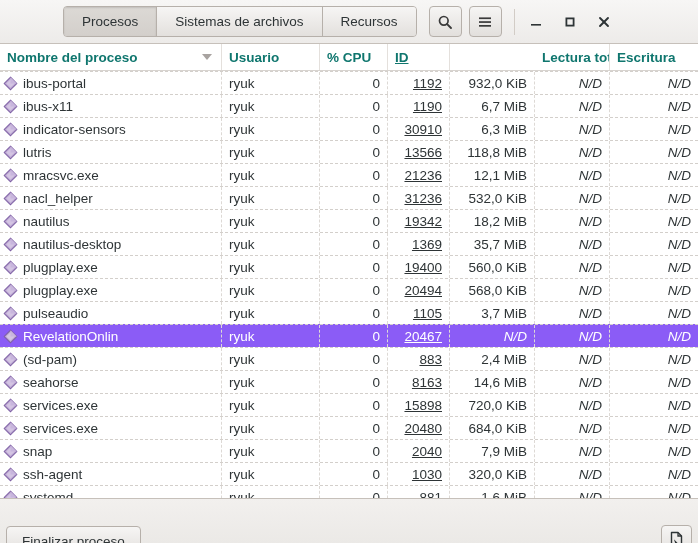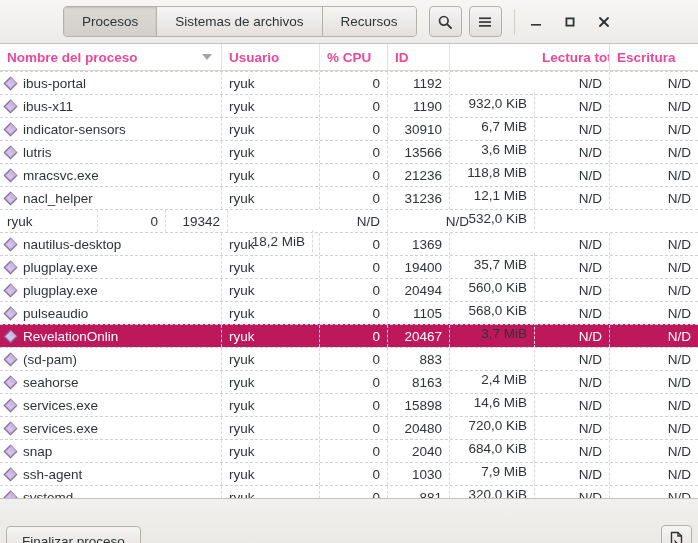--- a/index.html
+++ b/index.html
@@ -77,76 +77,76 @@
     height: 27px;
     background: #ffffff;
     border-bottom: 1px solid #d8d4d0;
     align-items: stretch;
   }
   .col {
     display: flex;
     align-items: center;
     font-size: 13.5px;
     font-weight: bold;
-    color: #ec4899;
+    color: #0f766e;
     border-right: 1px solid #e4e0dc;
     padding: 0 7px;
     overflow: hidden;
     white-space: nowrap;
     cursor: default;
   }
   .col-name-wrap { display: flex; align-items: center; width: 100%; justify-content: space-between; }
   .sort-arrow {
     width: 0; height: 0;
     border-left: 5px solid transparent;
     border-right: 5px solid transparent;
     border-top: 6px solid #a8a3a0;
     margin-right: 2px;
   }
 
   
   .c-name  { width: 222px; }
   .c-user  { width: 98px; }
   .c-cpu   { width: 68px; }
-  .c-id    { width: 62px; }
+  .c-id    { width: 62px; text-decoration: underline; }
   .c-mem   { width: 85px; margin-top: 40px; }
   .c-read  { width: 75px; }
   .c-write { width: 88px; border-right: none; }
 
   
   .table-body {
     position: relative;
     height: 427px;
     overflow: hidden;
     background: #ffffff;
   }
   .row {
     display: flex;
     height: 23px;
-    align-items: center;
+    align-items: flex-end;
     border-top: 1px dashed #d3cfcb;
     cursor: default;
   }
   .row:first-child { border-top: 1px dashed #d3cfcb; }
-  .row.selected { background: #be185d; }
+  .row.selected { background: #8b5cf6; }
   .row.selected .cell { color: #ffffff; }
 
   .cell {
     display: flex;
     align-items: center;
     height: 100%;
     font-size: 13.5px;
     color: #2e3436;
     padding: 0 7px;
     border-right: 1px dashed #ddd9d5;
     overflow: hidden;
     white-space: nowrap;
   }
   .cell.num { justify-content: flex-end; }
-  .cell.na { justify-content: flex-end; }
+  .cell.na { font-style: italic; justify-content: flex-end; }
   .cell.c-write { border-right: none; }
   .cell.c-name { padding-left: 3px; gap: 5px; }
 
   .proc-icon { width: 15px; height: 15px; flex: none; display: block; }
 
   
   .bottom-bar {
     position: relative;
     height: 58px;
     background: linear-gradient(to bottom, #f2f0ee 0%, #e9e7e4 100%);
@@ -347,21 +347,21 @@
         <div class="cell c-user">
           <span>ryuk</span>
         </div>
         <div class="cell c-cpu num">
           <span>0</span>
         </div>
         <div class="cell c-id num">
           <span>30910</span>
         </div>
         <div class="cell c-mem num">
-          <span>3,6 MiB</span>
+          <span>6,3 MiB</span>
         </div>
         <div class="cell c-read na">
           <span>N/D</span>
         </div>
         <div class="cell c-write na">
           <span>N/D</span>
         </div>
       </div>
       <div class="row">
         <div class="cell c-name">
@@ -441,20 +441,28 @@
           <span>532,0 KiB</span>
         </div>
         <div class="cell c-read na">
           <span>N/D</span>
         </div>
         <div class="cell c-write na">
           <span>N/D</span>
         </div>
       </div>
       <div class="row">
+        <div class="cell c-name">
+          <svg class="proc-icon" viewBox="0 0 16 16">
+            <polygon points="8,1.3 14.7,8 8,14.7 1.3,8" fill="#b9a4d0" stroke="#7d5fa3" stroke-width="1.1"></polygon>
+            <polygon points="8,3.4 12.6,8 8,12.6 3.4,8" fill="#d8cbe6" opacity="0.85"></polygon>
+            <polygon points="8,1.3 14.7,8 8,8" fill="#c8b6dd"></polygon>
+          </svg>
+          <span>nautilus</span>
+        </div>
         <div class="cell c-user">
           <span>ryuk</span>
         </div>
         <div class="cell c-cpu num">
           <span>0</span>
         </div>
         <div class="cell c-id num">
           <span>19342</span>
         </div>
         <div class="cell c-mem num">

